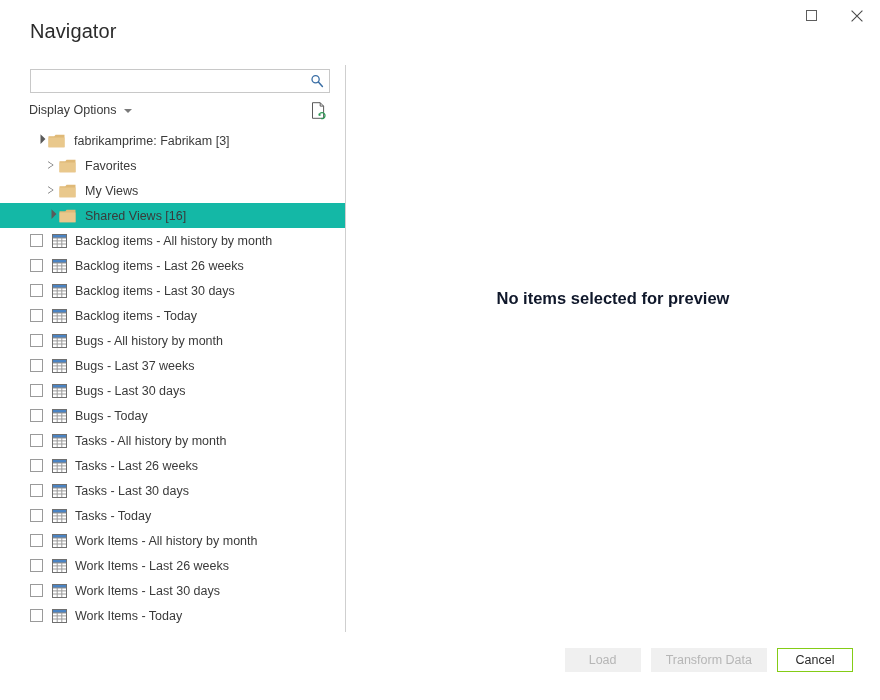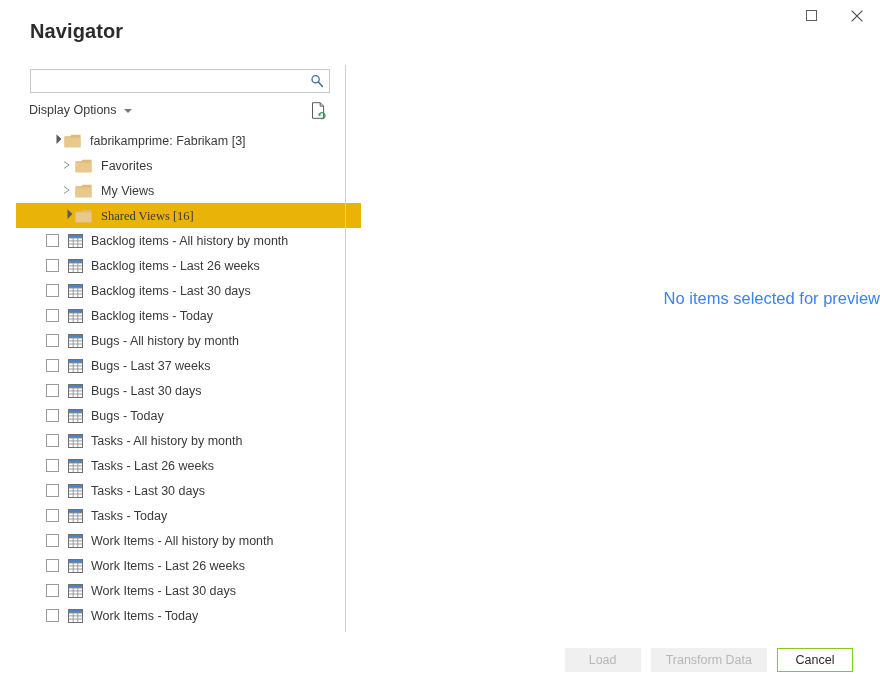--- a/index.html
+++ b/index.html
@@ -49,21 +49,21 @@
     cursor: default;
   }
   .win-btn svg { display: block; }
 
   .dialog-title {
     position: absolute;
     left: 30px;
     top: 19px;
     font-size: 20px;
     line-height: 24px;
-    font-weight: 700;
+    font-weight: 400;
     color: #2b2b2b;
     letter-spacing: 0.1px;
     white-space: nowrap;
   }
 
   
   .left-panel {
     position: absolute;
     left: 0;
     top: 62px;
@@ -132,36 +132,36 @@
     left: 311px;
     top: 40px;
     width: 17px;
     height: 18px;
     cursor: default;
   }
 
   
   .tree {
     position: absolute;
-    left: 16px;
+    left: 0;
     top: 66px;
     width: 345px;
     height: 500px;
     overflow: hidden;
   }
   .tree-row {
     position: relative;
     height: 25px;
     display: flex;
     align-items: center;
     cursor: default;
     user-select: none;
     white-space: nowrap;
   }
-  .tree-row.selected { background: #eab308; font-family: Liberation Serif, serif; }
+  .tree-row.selected { background: #14b8a6; }
 
   .expander {
     width: 16px;
     height: 25px;
     display: flex;
     align-items: center;
     justify-content: center;
     flex: 0 0 16px;
     cursor: default;
   }
@@ -231,25 +231,25 @@
     left: 346px;
     top: 62px;
     width: 534px;
     height: 570px;
   }
   .preview-empty {
     position: absolute;
     left: 0;
     top: 0;
     width: 534px;
-    text-align: right;
+    text-align: center;
     margin-top: 227px;
     font-size: 16.5px;
-    color: #3b82f6;
-    font-weight: 400;
+    color: #0f172a;
+    font-weight: 700;
   }
 
   
   .footer {
     position: absolute;
     left: 0;
     bottom: 0;
     width: 880px;
     height: 68px;
   }

